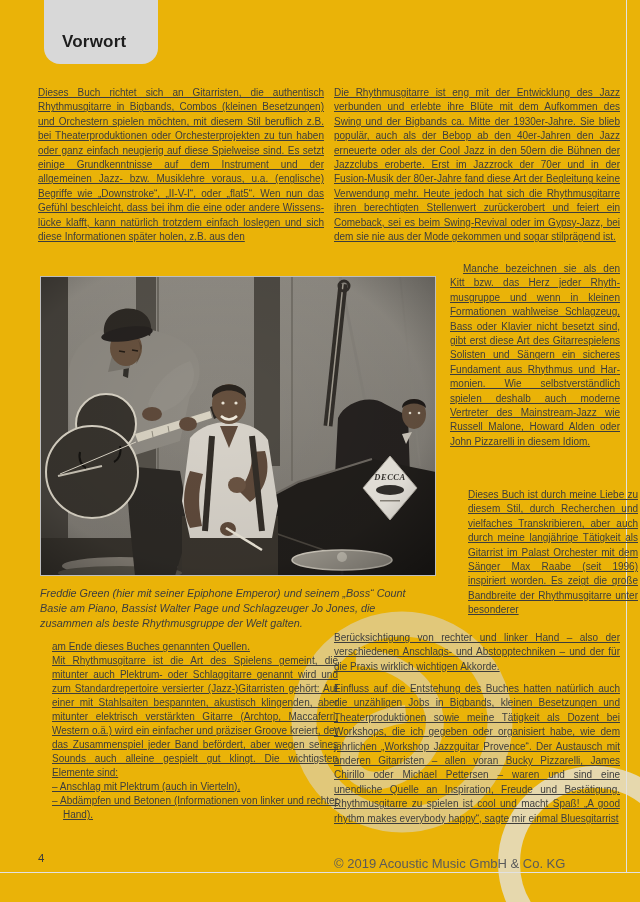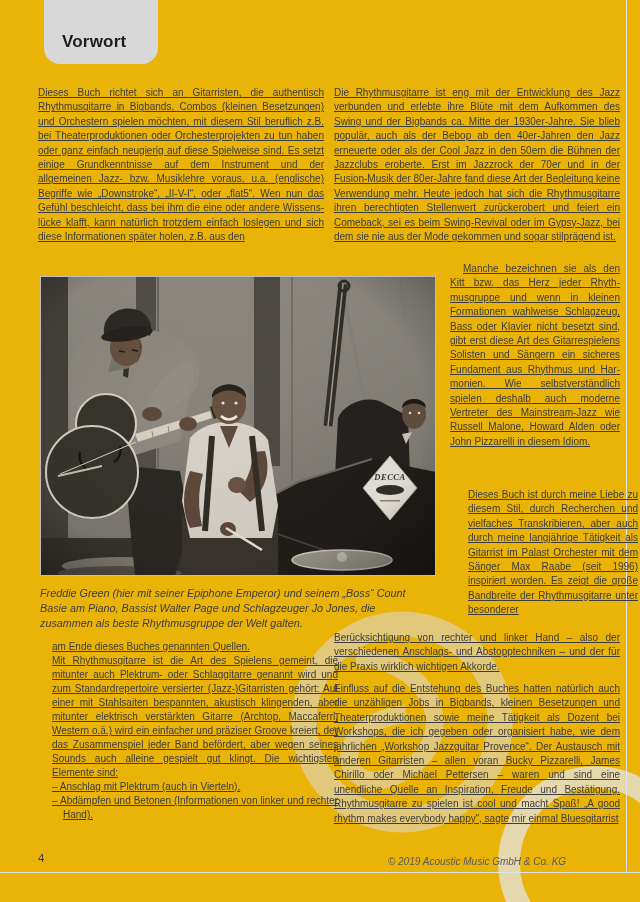--- a/index.html
+++ b/index.html
@@ -22,22 +22,22 @@
   #r-para3{left:334px;top:682px;width:286px;}
   .para{margin:0;}
   .list-item{padding-left:11px;text-indent:-11px;}
   
   #photo{position:absolute;left:40px;top:276px;width:396px;height:300px;z-index:2;}
   #photo svg{display:block;}
   #caption{position:absolute;left:40px;top:586px;width:374px;font-size:10.8px;line-height:15px;
            font-style:italic;color:#3d3d3d;z-index:2;}
   
   #page-number{position:absolute;left:38px;top:852px;font-size:11.5px;color:#3d3d3d;z-index:2;}
-  #copyright{position:absolute;left:334px;top:856px;width:286px;text-align:center;
-             font-size:10px;color:#5a5a5a;z-index:2;font-style:italic;}
+  #copyright{position:absolute;left:334px;top:856px;width:286px;text-align:left;
+             font-size:13px;color:#5a5a5a;z-index:2;}
   
   .watermark{position:absolute;z-index:0;pointer-events:none;}
   #wm-main{left:278px;top:602px;}
   #corner-curl{position:absolute;right:-52px;bottom:-58px;width:150px;height:150px;
                border:22px solid #e4e4e4;border-radius:50%;opacity:.75;z-index:0;}
   #edge-right{position:absolute;left:626px;top:0;width:1px;height:873px;background:#e2e2e2;z-index:1;}
   #edge-bottom{position:absolute;left:0;top:872px;width:640px;height:1px;background:#e2e2e2;z-index:1;}
 </style>
 </head>
 <body>

